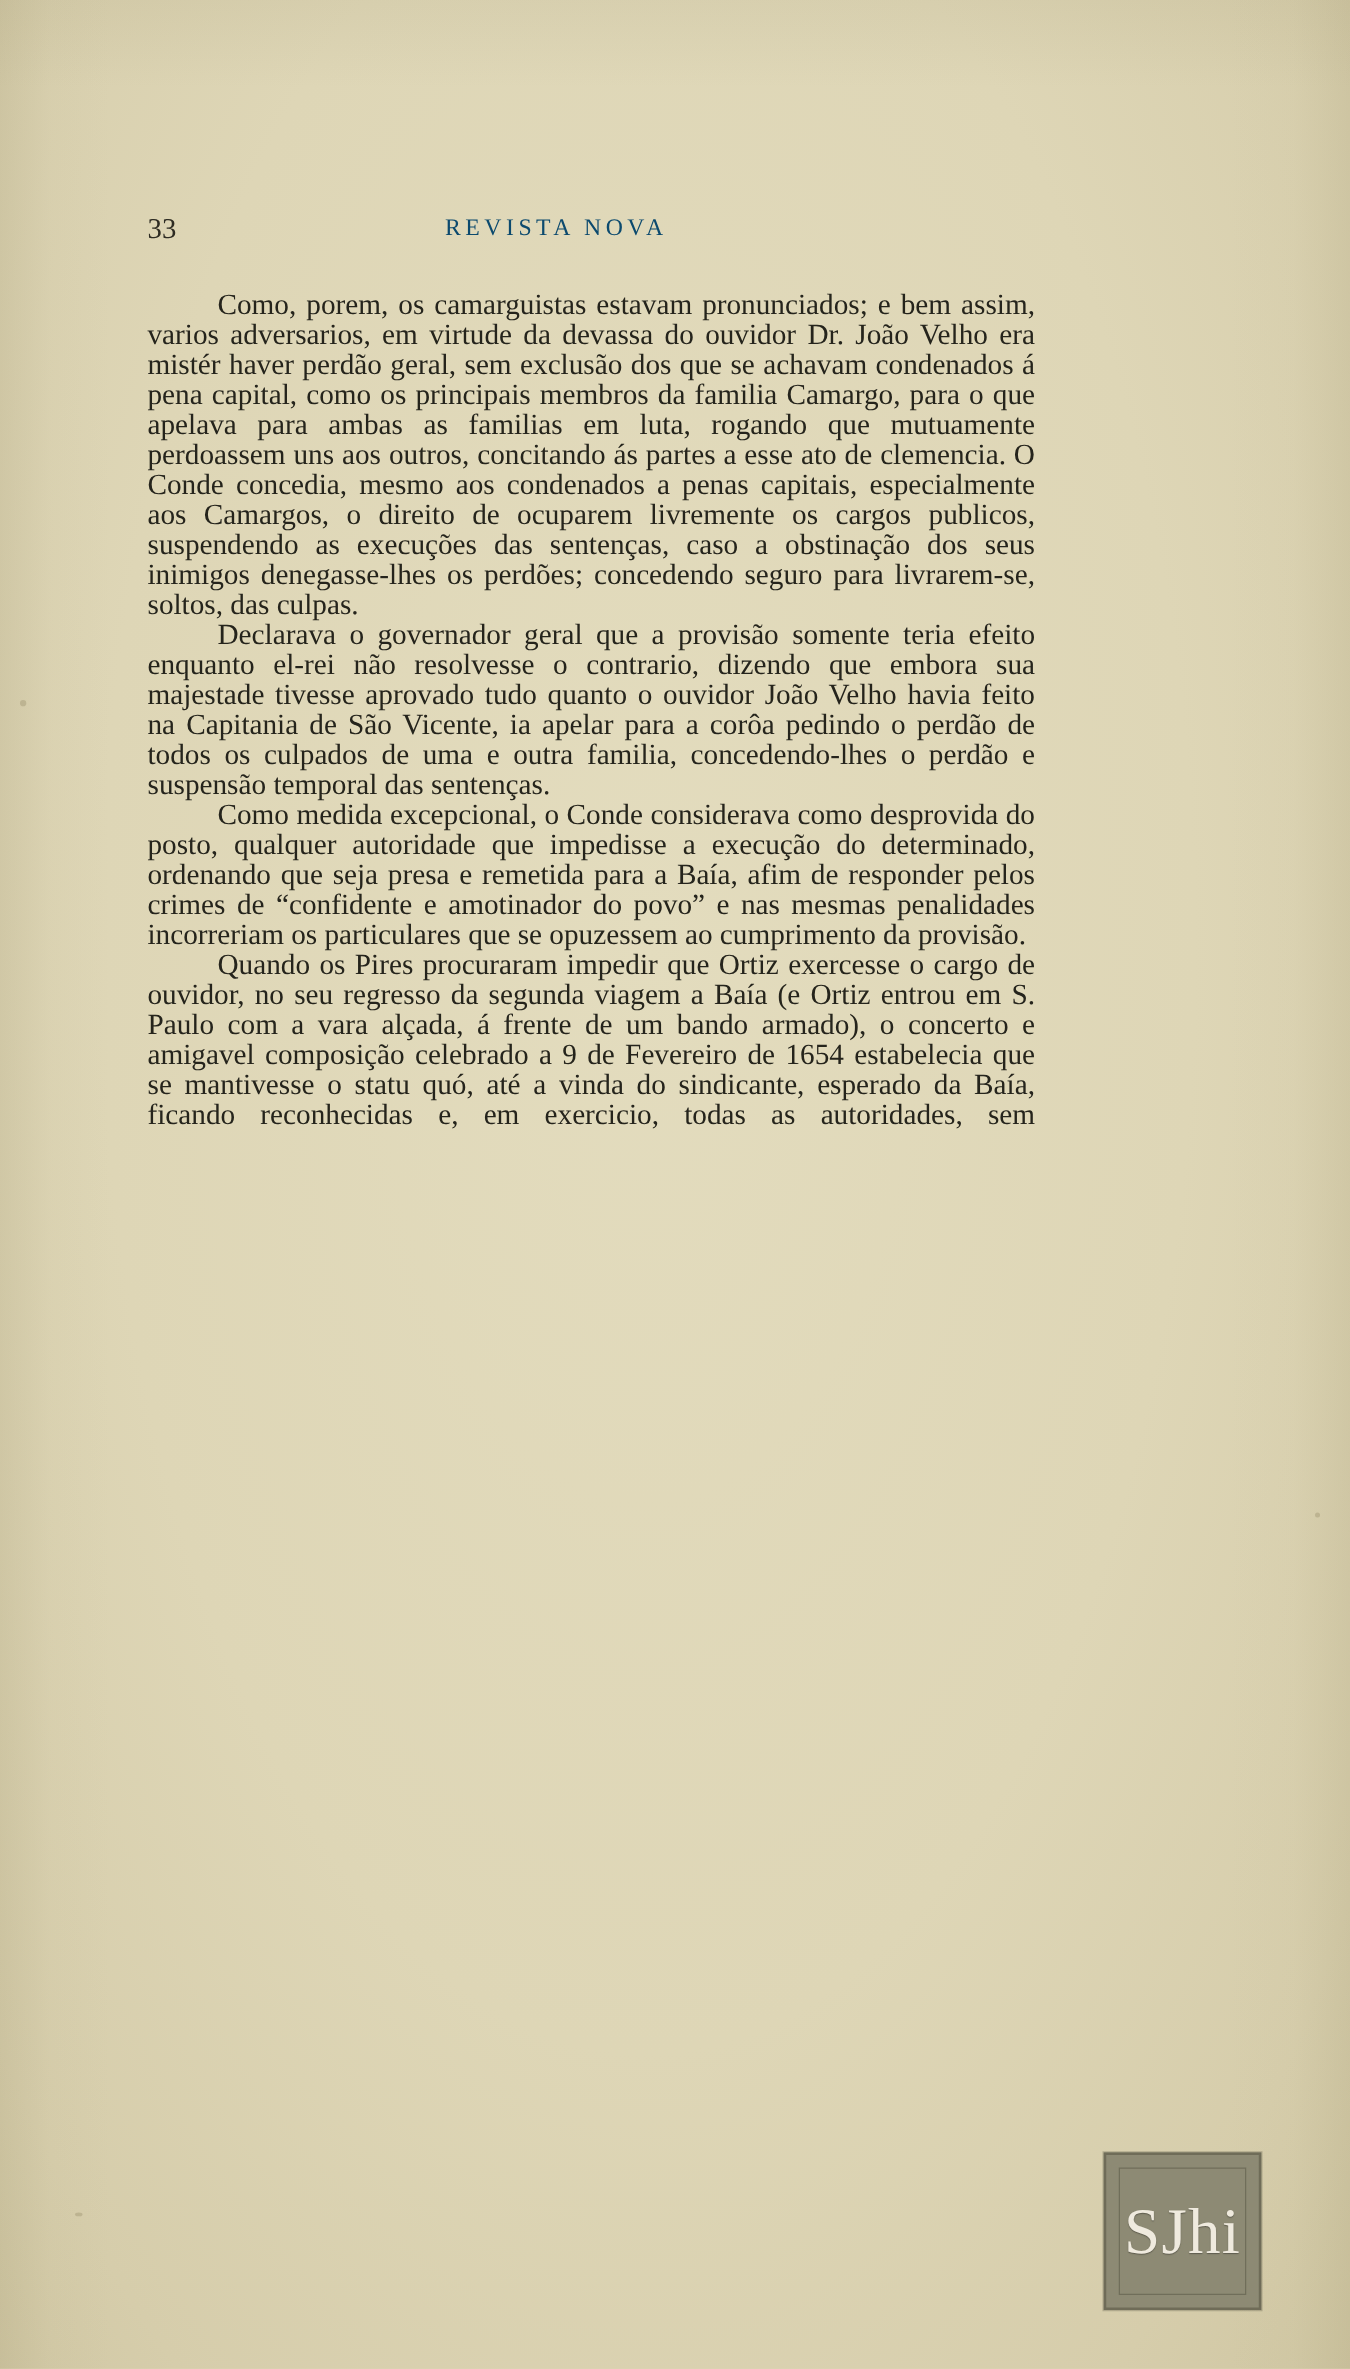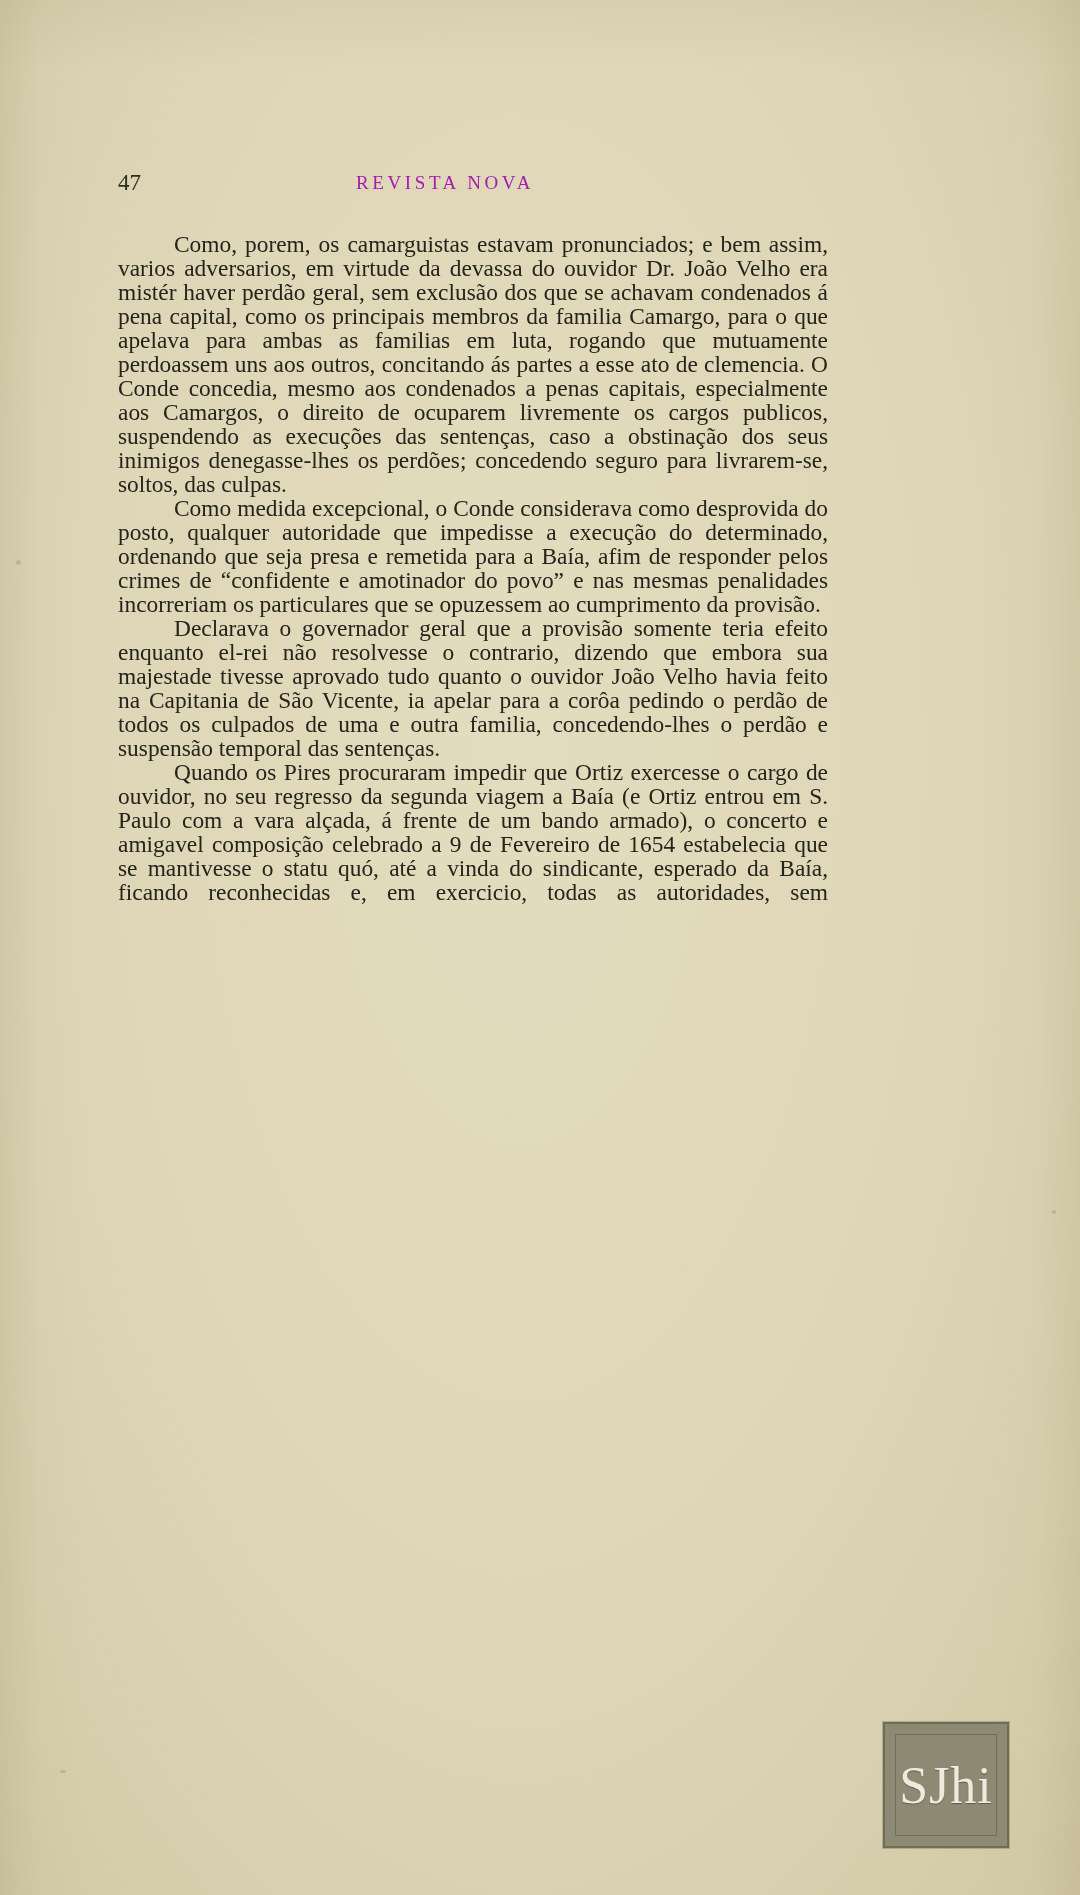--- a/index.html
+++ b/index.html
@@ -50,21 +50,21 @@
     font-size: 23px;
     letter-spacing: 0px;
     color: #2e2c23;
   }
   .head-title {
     position: absolute;
     left: 238px;
     top: 2px;
     font-size: 19px;
     letter-spacing: 3.6px;
-    color: #a21caf;
+    color: #0c4a6e;
   }
 
   .body-text {
     position: absolute;
     left: 118px;
     top: 232px;
     width: 710px;
     color: #25241c;
     font-size: 23.4px;
     line-height: 24px;
@@ -119,28 +119,28 @@
     border-radius: 50%;
     pointer-events: none;
   }
 </style>
 </head>
 <body>
 
 <div class="page"></div>
 
 <div class="running-head">
-  <span class="folio">47</span>
+  <span class="folio">33</span>
   <span class="head-title">REVISTA NOVA</span>
 </div>
 
 <div class="body-text">
   <p>Como, porem, os camarguistas estavam pronunciados; e bem assim, varios adversarios, em virtude da devassa do ouvidor Dr. João Velho era mistér haver perdão geral, sem exclusão dos que se achavam condenados á pena capital, como os principais membros da familia Camargo, para o que apelava para ambas as familias em luta, rogando que mutuamente perdoassem uns aos outros, concitando ás partes a esse ato de clemencia. O Conde concedia, mesmo aos condenados a penas capitais, especialmente aos Camargos, o direito de ocuparem livremente os cargos publicos, suspendendo as execuções das sentenças, caso a obstinação dos seus inimigos denegasse-lhes os perdões; concedendo seguro para livrarem-se, soltos, das culpas.</p>
+  <p>Declarava o governador geral que a provisão somente teria efeito enquanto el-rei não resolvesse o contrario, dizendo que embora sua majestade tivesse aprovado tudo quanto o ouvidor João Velho havia feito na Capitania de São Vicente, ia apelar para a corôa pedindo o perdão de todos os culpados de uma e outra familia, concedendo-lhes o perdão e suspensão temporal das sentenças.</p>
   <p>Como medida excepcional, o Conde considerava como desprovida do posto, qualquer autoridade que impedisse a execução do determinado, ordenando que seja presa e remetida para a Baía, afim de responder pelos crimes de “confidente e amotinador do povo” e nas mesmas penalidades incorreriam os particulares que se opuzessem ao cumprimento da provisão.</p>
-  <p>Declarava o governador geral que a provisão somente teria efeito enquanto el-rei não resolvesse o contrario, dizendo que embora sua majestade tivesse aprovado tudo quanto o ouvidor João Velho havia feito na Capitania de São Vicente, ia apelar para a corôa pedindo o perdão de todos os culpados de uma e outra familia, concedendo-lhes o perdão e suspensão temporal das sentenças.</p>
   <p class="cont">Quando os Pires procuraram impedir que Ortiz exercesse o cargo de ouvidor, no seu regresso da segunda viagem a Baía (e Ortiz entrou em S. Paulo com a vara alçada, á frente de um bando armado), o concerto e amigavel composição celebrado a 9 de Fevereiro de 1654 estabelecia que se mantivesse o statu quó, até a vinda do sindicante, esperado da Baía, ficando reconhecidas e, em exercicio, todas as autoridades, sem</p>
 </div>
 
 <div class="stamp">
   <div class="stamp-inner">SJhi</div>
 </div>
 
 <div class="speck" style="left:16px; top:560px; width:5px; height:5px;"></div>
 <div class="speck" style="left:1052px; top:1210px; width:4px; height:4px;"></div>
 <div class="speck" style="left:60px; top:1770px; width:6px; height:3px;"></div>

